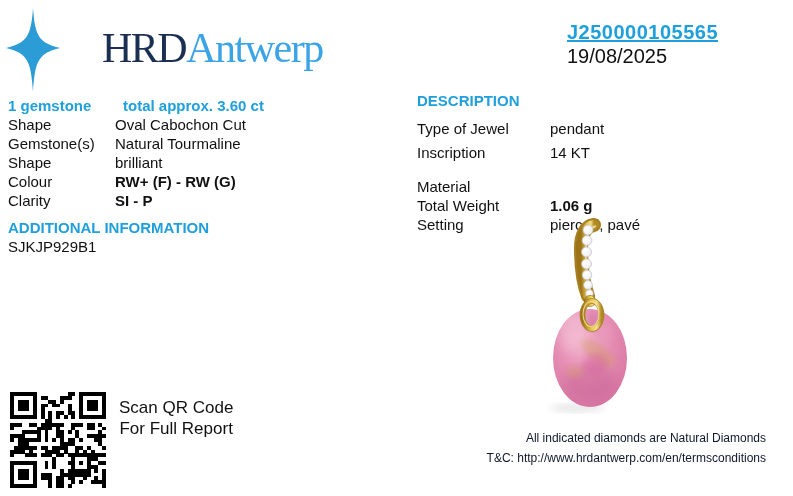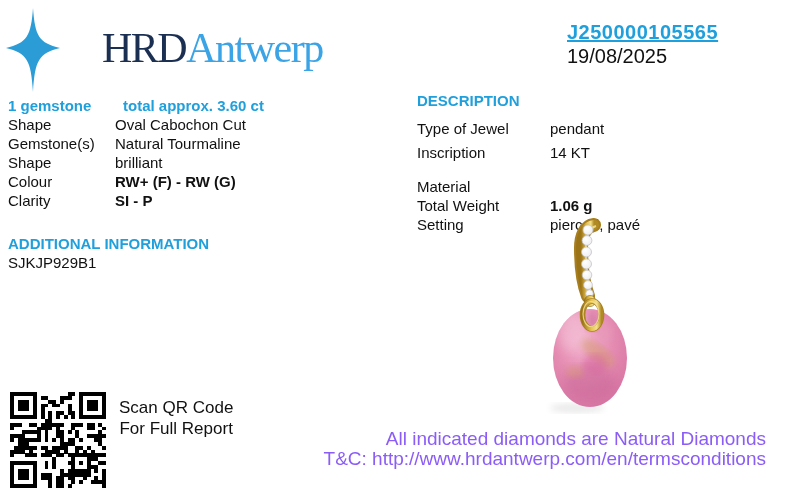--- a/index.html
+++ b/index.html
@@ -26,36 +26,36 @@
   
   .col{position:absolute;font-size:15px;line-height:19px;white-space:nowrap;}
   .left-col{left:8px;top:96px;width:390px;}
   .right-col{left:417px;top:91px;width:360px;}
   .sec-heading{font-weight:bold;color:var(--accent,#1F9FDB);}
   .h-left{display:inline-block;width:115px;}
   .kv .k{display:inline-block;width:107px;}
   .right-col .kv .k{width:133px;}
   .v.bold{font-weight:bold;}
   .mt15{margin-top:15px;}
-  .mt8{margin-top:24px;}
+  .mt8{margin-top:8px;}
   .mt4{margin-top:9px;}
   .mt5{margin-top:5px;}
   .mt6{margin-top:15px;}
 
   
   .pendant{position:absolute;left:535px;top:212px;width:120px;height:205px;}
 
   
   .qr{position:absolute;left:10px;top:392px;width:96px;height:96px;}
   .qr svg{display:block;width:96px;height:96px;}
   .qr-caption{position:absolute;left:119px;top:397px;font-size:17px;line-height:21px;color:#111;text-align:center;}
 
   
   .footer{position:absolute;right:27px;top:429px;text-align:right;
-          font-size:19px;line-height:19.5px;color:#8b5cf6;white-space:nowrap;}
+          font-size:12px;line-height:19.5px;color:#0f172a;white-space:nowrap;}
 </style>
 </head>
 <body>
 
 <div class="page">
 
   <div class="logo">
     <svg class="star" width="62" height="90" viewBox="0 0 62 90">
       <path d="M31,2 C33,30 37,37 58,42 C37,47 33,54 31,86 C29,54 25,47 4,42 C25,37 29,30 31,2 Z" fill="#2C9CD6"></path>
     </svg>

